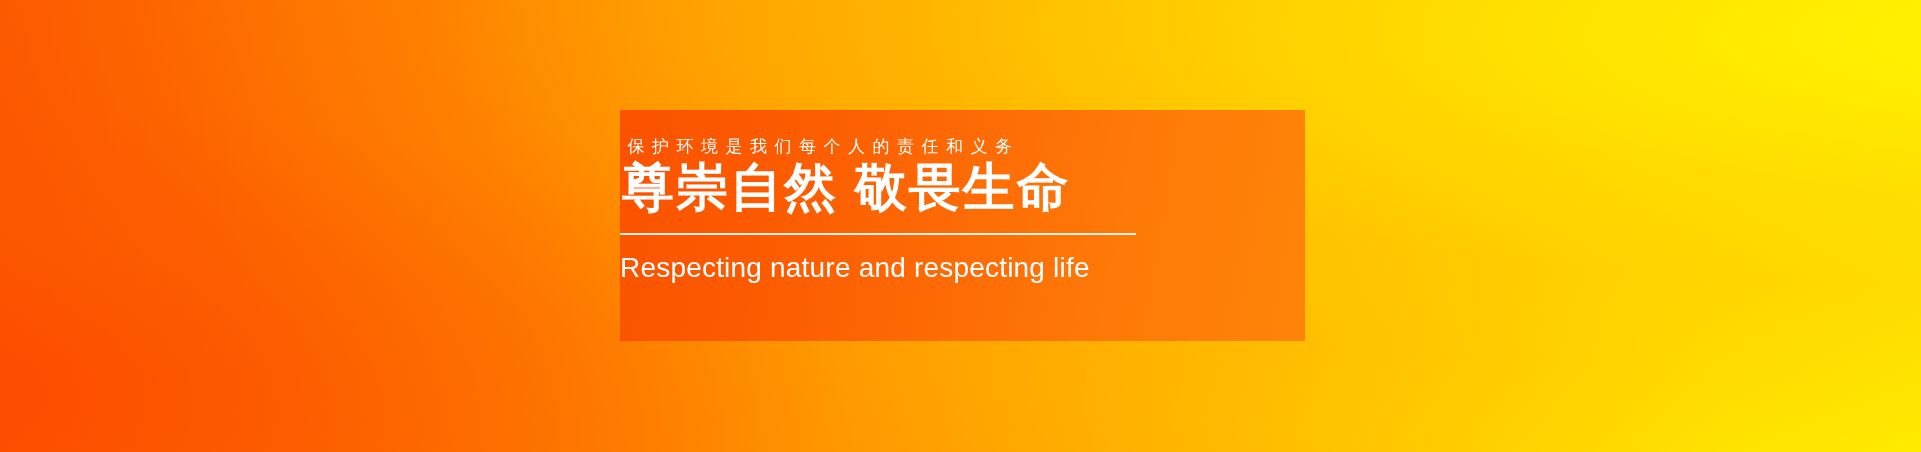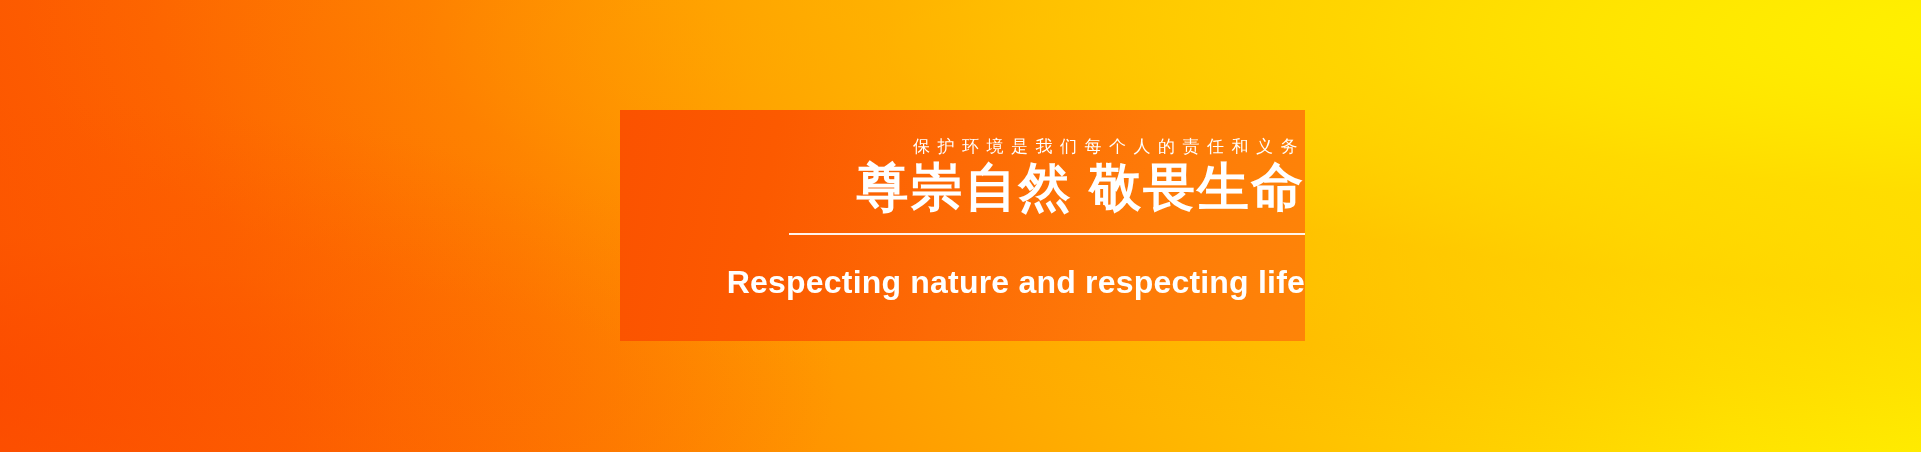--- a/index.html
+++ b/index.html
@@ -63,21 +63,21 @@
     width: 685px;
     height: 231px;
     background: linear-gradient(100deg,
                                 #FB5200 0%,
                                 #FC5A00 22%,
                                 #FD6A05 48%,
                                 #FE7A08 74%,
                                 #FE8408 100%);
     display: flex;
     flex-direction: column;
-    align-items: flex-end;
+    align-items: flex-start;
     justify-content: flex-start;
     box-sizing: border-box;
     padding-top: 28px;
   }
 
   
   .subtitle-cn {
     color: #FFFFFF;
     font-size: 17px;
     font-weight: 400;
@@ -100,25 +100,25 @@
 
   .divider {
     width: 516px;
     height: 2px;
     background: rgba(255,255,255,0.92);
     margin-top: 20px;
   }
 
   .tagline-en {
     color: #FFFFFF;
-    font-size: 32px;
-    font-weight: 700;
+    font-size: 28px;
+    font-weight: 400;
     letter-spacing: 0.2px;
     line-height: 1;
-    margin-top: 31px;
+    margin-top: 19px;
     white-space: nowrap;
   }
 </style>
 </head>
 <body>
 
 <div class="banner">
 
   <div class="bg-gradient"></div>
   <div class="bg-glow"></div>

